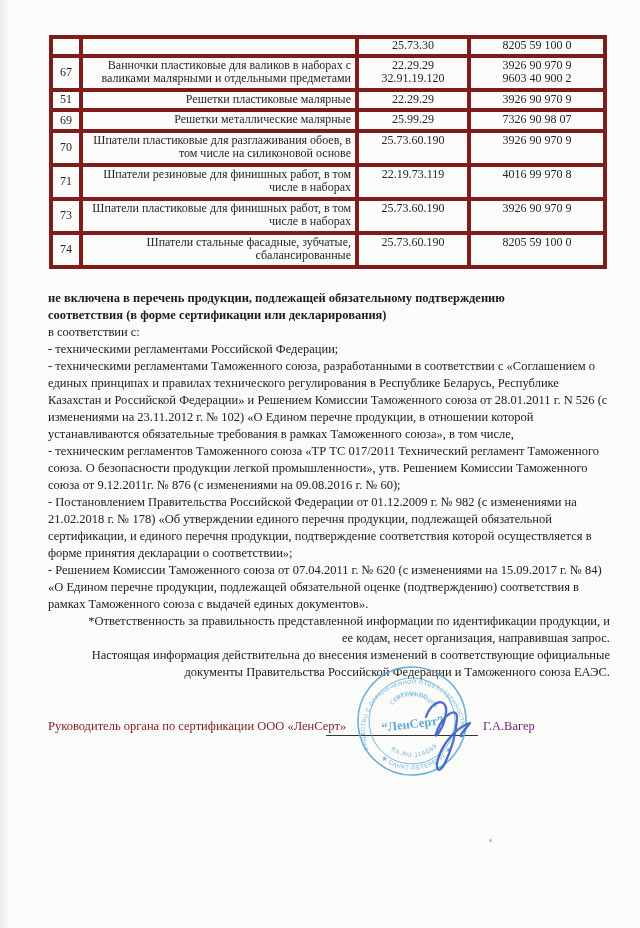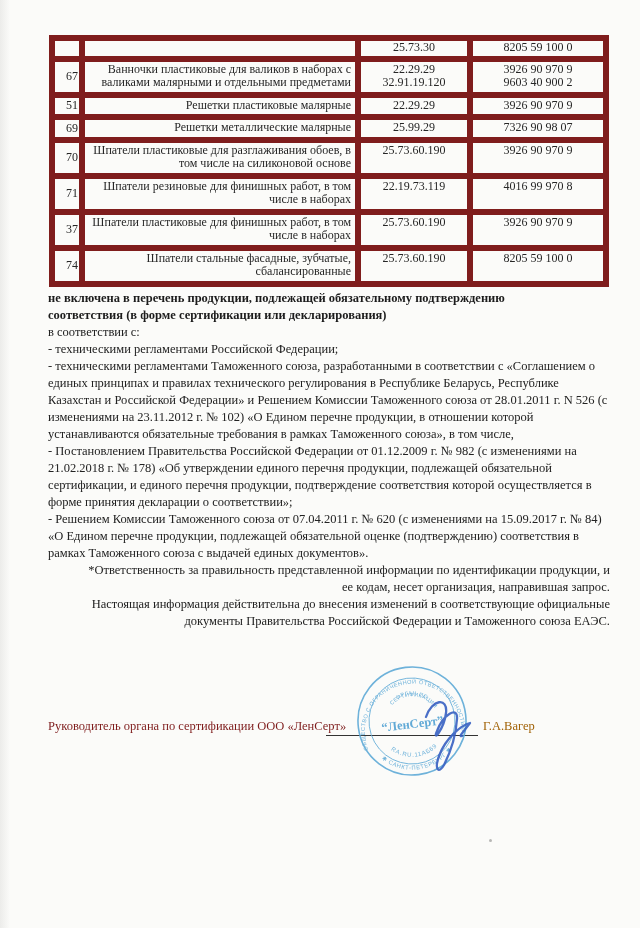--- a/index.html
+++ b/index.html
@@ -18,43 +18,43 @@
     pointer-events:none;
   }
 
   
   table.products{
     position:absolute;left:49px;top:35px;width:554px;
     border-collapse:collapse;table-layout:fixed;
     font-size:12px;line-height:13.5px;color:#262626;
   }
   table.products td{
-    border:6px solid #7f1d1d;
+    border:4px solid #7f1d1d;
     padding:1px 4px 2px 4px;
     vertical-align:top;
     margin-top:26px;
   }
-  table.products td.num{text-align:right;vertical-align:middle;padding:0 1px;}
+  table.products td.num{text-align:center;vertical-align:middle;padding:0 1px;}
   table.products td.name{text-align:right;padding-left:6px;}
   table.products td.code{text-align:center;}
   table.products tr.partial td{height:12px;padding-top:0;padding-bottom:1px;}
 
   
   .body-text{
     position:absolute;left:48px;top:290px;width:562px;
     font-size:12.5px;line-height:17px;color:#222;
   }
   .body-text p{margin:0;}
   .body-text p.bold{font-weight:bold;max-width:508px;color:#1c1c1c;}
   .body-text p.indent{text-indent:37px;text-align:right;}
 
   
   .sig-label{position:absolute;left:48px;top:719px;font-size:12.5px;color:#7f1d1d;}
   .sig-line{position:absolute;left:326px;top:735px;width:152px;border-bottom:1.2px solid #333;}
-  .sig-name{position:absolute;left:483px;top:719px;font-size:12.5px;color:#a16207;}
+  .sig-name{position:absolute;left:483px;top:719px;font-size:12.5px;color:#701a75;}
 
   .stamp-wrap{position:absolute;left:354px;top:663px;width:116px;height:116px;transform:rotate(-7deg);opacity:.88;}
   .autograph{position:absolute;left:406px;top:693px;}
 
   .speck{position:absolute;left:489px;top:839px;width:3px;height:3px;border-radius:50%;background:#9a9a98;opacity:.7;}
 </style>
 </head>
 <body>
 
 <div class="page">
@@ -125,21 +125,21 @@
           <td class="num">71</td>
           <td class="name">Шпатели резиновые для финишных работ, в том числе в наборах</td>
           <td class="code">
             <div>22.19.73.119</div>
           </td>
           <td class="code">
             <div>4016 99 970 8</div>
           </td>
         </tr>
         <tr>
-          <td class="num">37</td>
+          <td class="num">73</td>
           <td class="name">Шпатели пластиковые для финишных работ, в том числе в наборах</td>
           <td class="code">
             <div>25.73.60.190</div>
           </td>
           <td class="code">
             <div>3926 90 970 9</div>
           </td>
         </tr>
         <tr>
           <td class="num">74</td>
@@ -152,20 +152,21 @@
           </td>
         </tr>
       </tbody>
   </table>
 
   <div class="body-text">
       <p class="bold">не включена в перечень продукции, подлежащей обязательному подтверждению соответствия (в форме сертификации или декларирования)</p>
       <p>в соответствии с:</p>
       <p>- техническими регламентами Российской Федерации;</p>
       <p>- техническими регламентами Таможенного союза, разработанными в соответствии с «Соглашением о единых принципах и правилах технического регулирования в Республике Беларусь, Республике Казахстан и Российской Федерации» и Решением Комиссии Таможенного союза от 28.01.2011 г. N 526 (с изменениями на 23.11.2012 г. № 102) «О Едином перечне продукции, в отношении которой устанавливаются обязательные требования в рамках Таможенного союза», в том числе,</p>
+      <p>- техническим регламентов Таможенного союза «ТР ТС 017/2011 Технический регламент Таможенного союза. О безопасности продукции легкой промышленности», утв. Решением Комиссии Таможенного союза от 9.12.2011г.  № 876 (с изменениями на 09.08.2016 г. № 60);</p>
       <p>- Постановлением Правительства Российской Федерации от 01.12.2009 г. № 982 (с изменениями на 21.02.2018 г. №  178) «Об утверждении единого перечня продукции, подлежащей обязательной сертификации, и единого перечня продукции, подтверждение соответствия которой осуществляется в форме принятия декларации о соответствии»;</p>
       <p>- Решением Комиссии Таможенного союза от 07.04.2011 г.  № 620 (с изменениями на 15.09.2017 г. № 84) «О Едином перечне продукции, подлежащей обязательной оценке (подтверждению) соответствия в рамках Таможенного союза с выдачей единых документов».</p>
       <p class="indent">*Ответственность за правильность представленной информации по идентификации продукции, и ее кодам, несет организация, направившая запрос.</p>
       <p class="indent">Настоящая информация действительна до внесения изменений в соответствующие официальные документы Правительства Российской Федерации и Таможенного союза ЕАЭС.</p>
     </div>
 
   <span class="sig-label">Руководитель органа по сертификации ООО «ЛенСерт»</span>
   <div class="sig-line"></div>
   <span class="sig-name">Г.А.Вагер</span>
 

